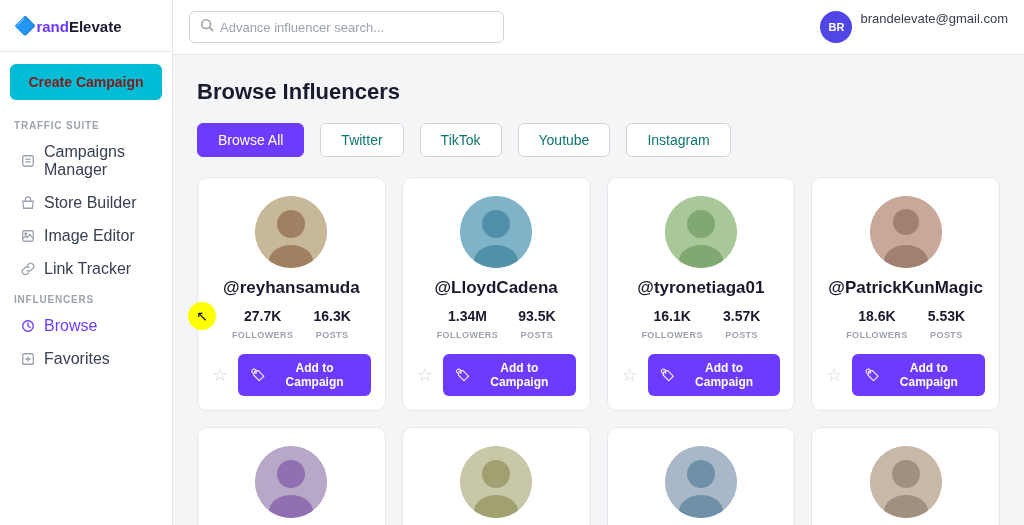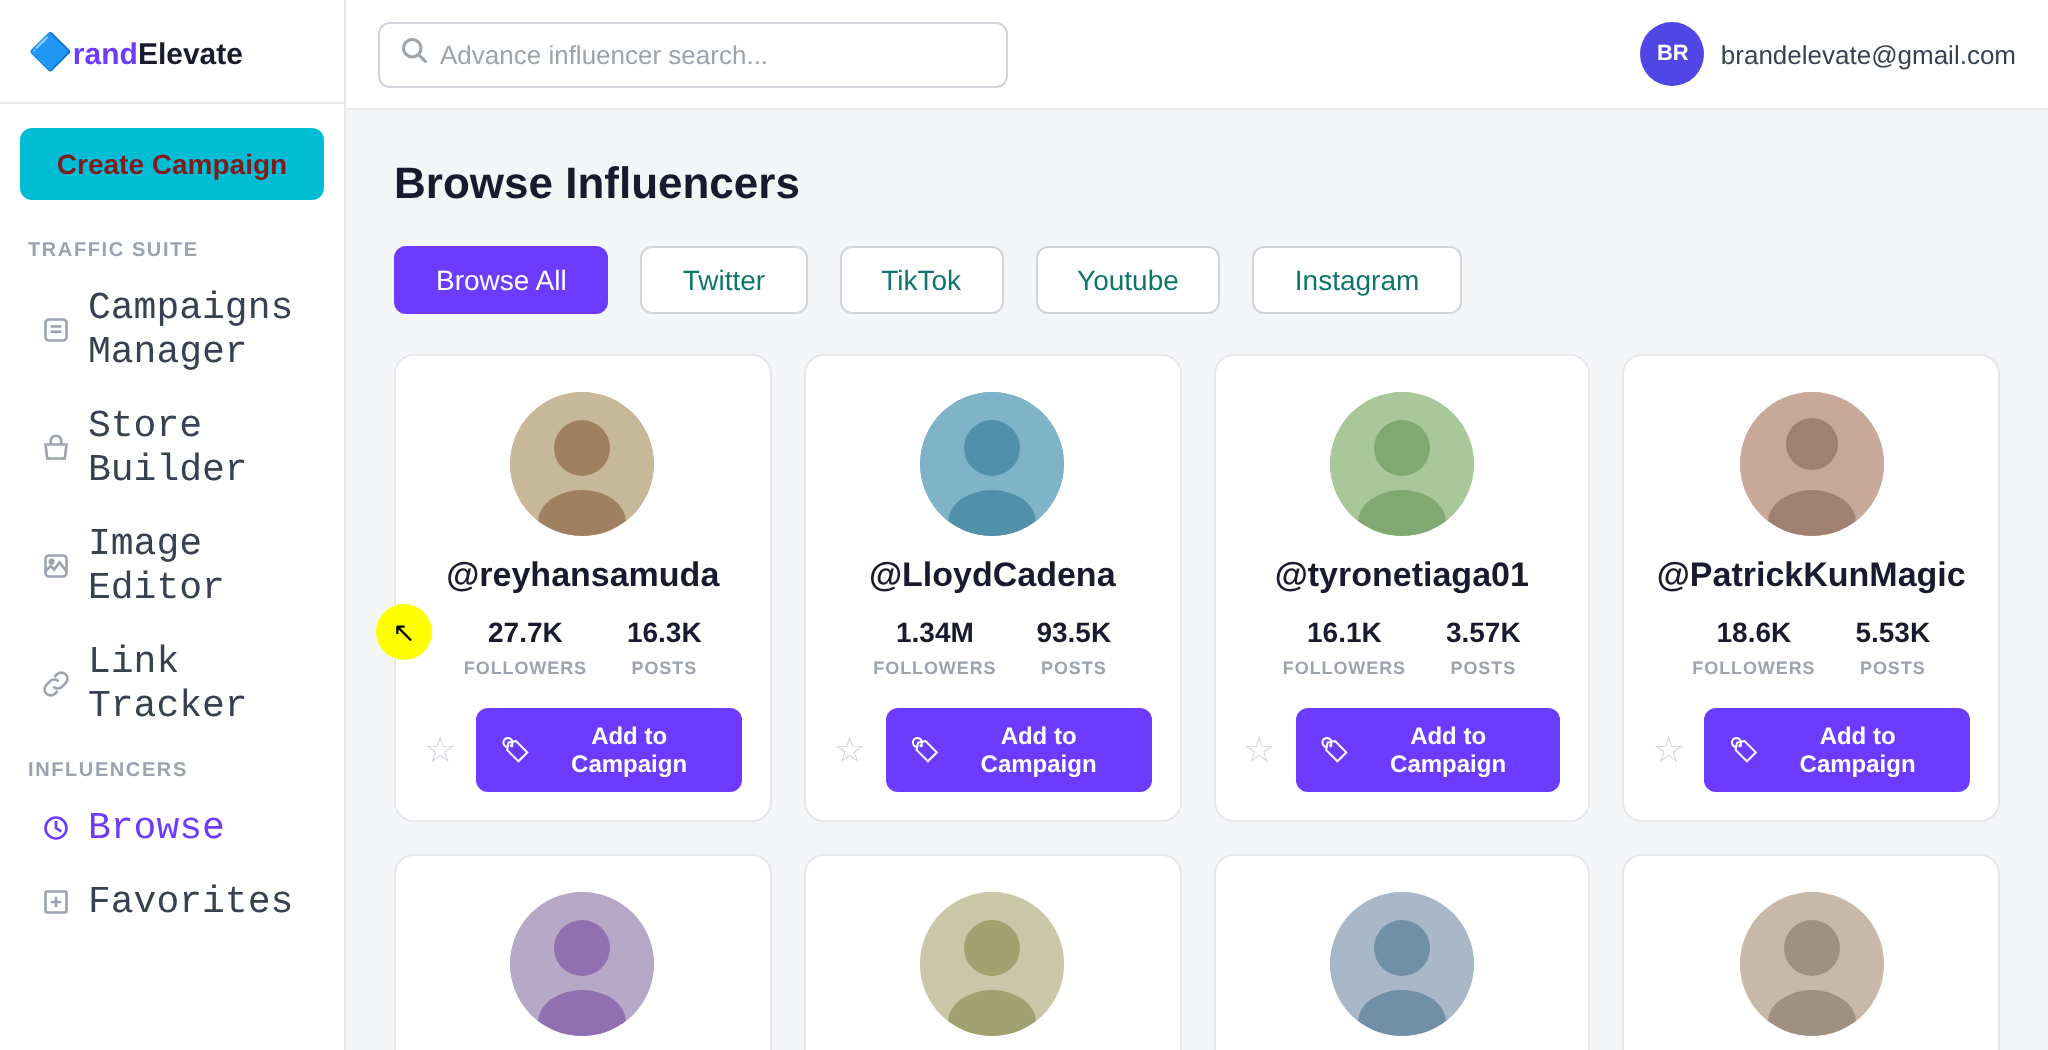--- a/index.html
+++ b/index.html
@@ -46,26 +46,25 @@
       color: #9ca3af;
       letter-spacing: 0.08em;
       padding: 8px 14px 4px;
       text-transform: uppercase;
     }
     .sidebar-item {
       display: flex;
       align-items: center;
       gap: 8px;
       padding: 7px 14px;
-      font-size: 19px;
+      font-size: 16px;
       color: #374151;
       cursor: pointer;
       border-radius: 4px;
       margin: 1px 6px;
-      font-family: Liberation Mono, monospace;
     }
     .sidebar-item.active { color: #6c3bff; align-items: center; }
     .sidebar-icon {
       width: 16px;
       height: 16px;
       display: flex;
       align-items: center;
       justify-content: center;
       flex-shrink: 0;
     }
@@ -104,21 +103,20 @@
       font-size: 13px;
       color: #374151;
       width: 100%;
       background: transparent;
     }
     #search-input::placeholder { color: #9ca3af; }
     .search-icon-svg { color: #9ca3af; }
     .topbar-spacer { flex: 1; }
     #user-area {
       display: flex;
-      align-items: center;
       gap: 8px;
     }
     .user-avatar {
       width: 32px;
       height: 32px;
       background: #4f46e5;
       border-radius: 50%;
       display: flex;
       align-items: center;
       justify-content: center;

